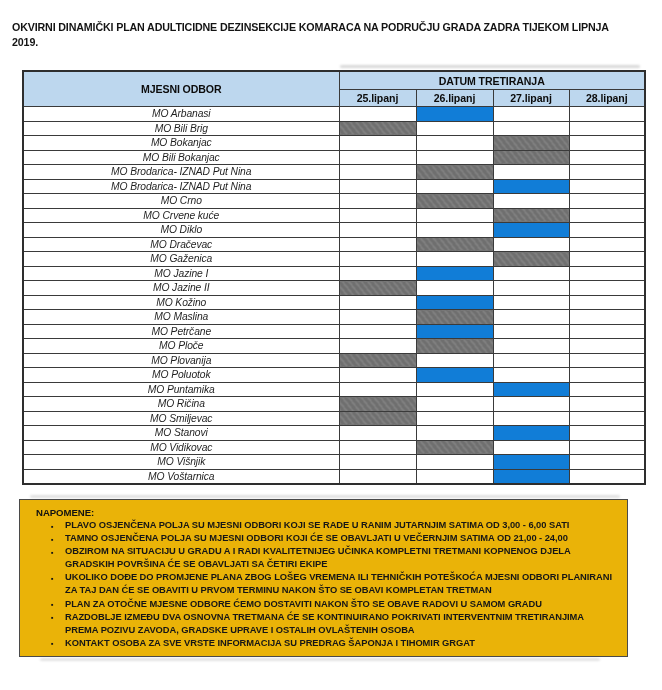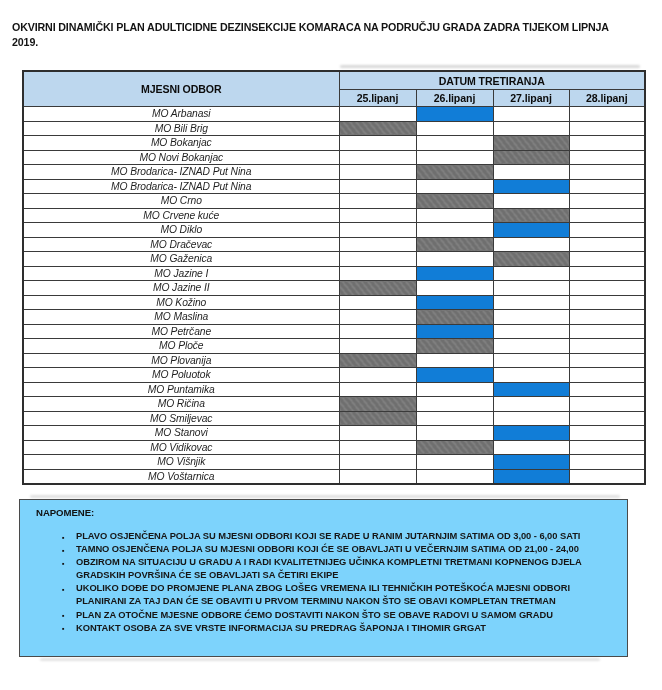--- a/index.html
+++ b/index.html
@@ -32,27 +32,27 @@
     font-style:italic;font-size:10.3px;line-height:13px;color:#1f1f1f;
     text-align:center;vertical-align:middle;letter-spacing:-0.1px;margin-left:11px;
   }
   .plan-table td.blue{background:var(--morning-blue,#117dd7);}
   .plan-table td.gray{
     background:var(--evening-gray,#757575);
     background-image:repeating-linear-gradient(52deg,rgba(255,255,255,0.07) 0 2px,rgba(0,0,0,0.05) 2px 5px);
   }
   .notes-box{
     position:absolute;left:19px;top:499px;width:609px;height:158px;
-    box-sizing:border-box;border:1.5px solid #4a4a4a;background:#7dd3fc;
+    box-sizing:border-box;border:1.5px solid #4a4a4a;background:#eab308;
   }
   .notes-heading{
     margin:7px 0 1px 16px;font-size:9.6px;font-weight:bold;color:#121212;
     letter-spacing:-0.05px;
   }
-  .notes-list{margin:12px;padding:0;list-style:none;}
+  .notes-list{margin:1px;padding:0;list-style:none;}
   .notes-list li{
     position:relative;margin:0 12px 0 30px;padding-left:14px;
     font-size:9.35px;font-weight:bold;line-height:13.1px;color:#161616;
     letter-spacing:-0.05px;white-space:normal;
   }
   .notes-list li::before{
     content:"\25AA";position:absolute;left:0;top:0.5px;font-size:7.5px;
   }
   .scan-artifact{
     position:absolute;background:rgba(125,125,125,0.30);border-radius:2px;
@@ -112,21 +112,21 @@
           <td class=""></td>
         </tr>
         <tr>
           <td class="name-cell">MO Bokanjac</td>
           <td class=""></td>
           <td class=""></td>
           <td class="gray"></td>
           <td class=""></td>
         </tr>
         <tr>
-          <td class="name-cell">MO Novi Bokanjac</td>
+          <td class="name-cell">MO Bili Bokanjac</td>
           <td class=""></td>
           <td class=""></td>
           <td class="gray"></td>
           <td class=""></td>
         </tr>
         <tr>
           <td class="name-cell">MO Brodarica- IZNAD Put Nina</td>
           <td class=""></td>
           <td class="gray"></td>
           <td class=""></td>
@@ -283,17 +283,18 @@
   </table>
 
   <div class="notes-box">
     <div class="notes-heading">NAPOMENE:</div>
     <ul class="notes-list" id="notes-list">
         <li>PLAVO OSJENČENA POLJA SU MJESNI ODBORI KOJI SE RADE U RANIM JUTARNJIM SATIMA OD 3,00 - 6,00 SATI</li>
         <li>TAMNO OSJENČENA POLJA SU MJESNI ODBORI KOJI ĆE SE OBAVLJATI U VEČERNJIM SATIMA OD 21,00 - 24,00</li>
         <li>OBZIROM NA SITUACIJU U GRADU A I RADI KVALITETNIJEG UČINKA KOMPLETNI TRETMANI KOPNENOG DJELA GRADSKIH POVRŠINA ĆE SE OBAVLJATI  SA ČETIRI EKIPE</li>
         <li>UKOLIKO DOĐE DO PROMJENE PLANA ZBOG LOŠEG VREMENA ILI TEHNIČKIH POTEŠKOĆA MJESNI ODBORI PLANIRANI ZA TAJ DAN ĆE SE OBAVITI U PRVOM TERMINU NAKON ŠTO SE OBAVI KOMPLETAN TRETMAN</li>
         <li>PLAN ZA OTOČNE MJESNE ODBORE ĆEMO DOSTAVITI NAKON ŠTO SE OBAVE RADOVI U SAMOM GRADU</li>
+        <li>RAZDOBLJE IZMEĐU DVA OSNOVNA TRETMANA ĆE SE KONTINUIRANO POKRIVATI INTERVENTNIM TRETIRANJIMA PREMA POZIVU ZAVODA, GRADSKE UPRAVE I OSTALIH OVLAŠTENIH OSOBA</li>
         <li>KONTAKT OSOBA ZA SVE VRSTE INFORMACIJA SU PREDRAG ŠAPONJA I TIHOMIR GRGAT</li>
       </ul>
   </div>
 
 </div>
 
 </body></html>

